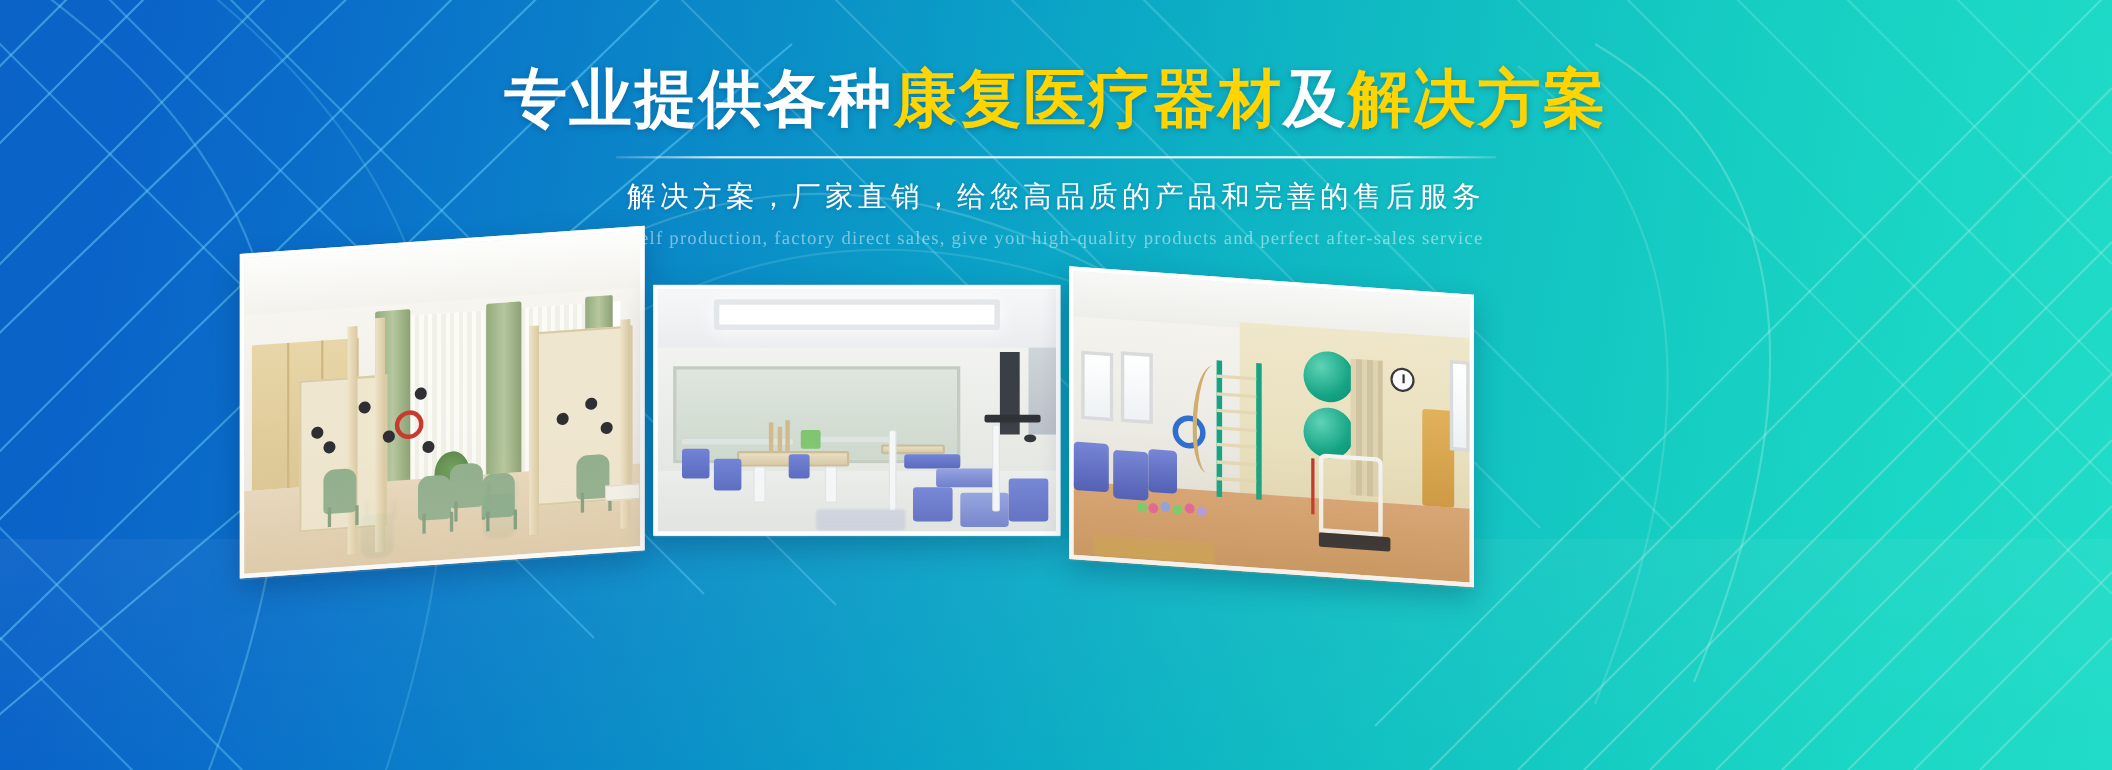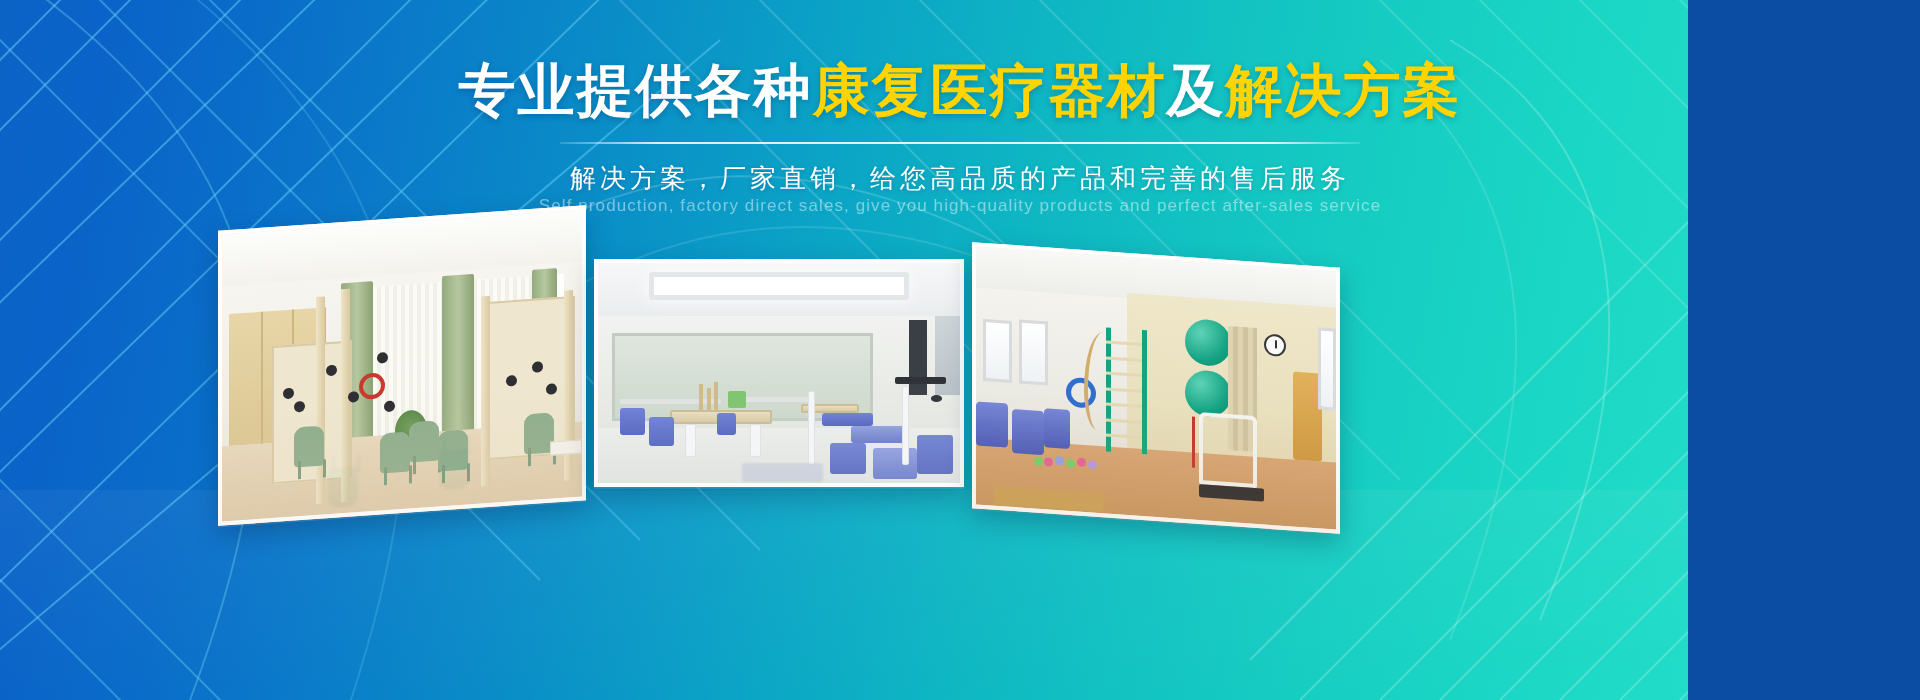--- a/index.html
+++ b/index.html
@@ -1,21 +1,21 @@
 <!DOCTYPE html>
 <html><head>
 <meta charset="utf-8">
 <style>
   * { margin:0; padding:0; box-sizing:border-box; }
   html,body { background:#0b4da2; }
   body { font-family:"Liberation Sans", sans-serif; }
 
   #banner {
     position:relative;
-    width:1688px; height:700px;
+    width:1920px; height:700px;
     overflow:hidden;
     background: linear-gradient(100deg,
         #0b63c6 0%,
         #0a63c8 6%,
         #0a6cc9 14%,
         #0a7cc9 24%,
         #0a90c7 36%,
         #0ba5c6 48%,
         #0eb5c3 58%,
         #12c2c2 68%,
@@ -66,25 +66,26 @@
   .subtitle-cn{
     margin-top:17px;
     font-size:26px;
     letter-spacing:4px;
     color:#ffffff;
     white-space:nowrap;
     font-family:"DejaVu Sans","Liberation Sans",sans-serif;
     text-shadow:0 1px 4px rgba(0,40,90,0.25);
   }
   .subtitle-en{
+    margin-top:11px;
     font-size:17px;
     letter-spacing:1.1px;
     color:rgba(255,255,255,0.46);
     white-space:nowrap;
-    font-family:Liberation Sans, sans-serif;
+    font-family:Liberation Serif, serif;
   }
 
   
   .photos{ position:absolute; left:0; top:0; width:1920px; height:700px; }
 
   .photo{
     position:absolute;
     overflow:hidden;
     background:#eee;
     border:4px solid #ffffff;

